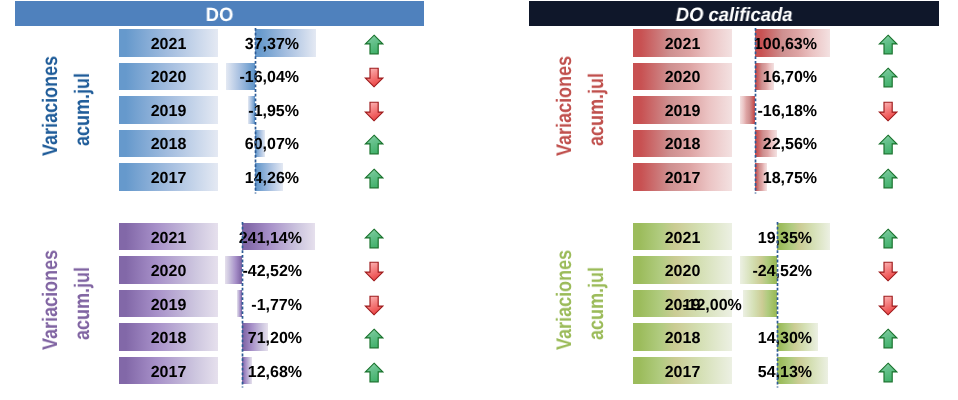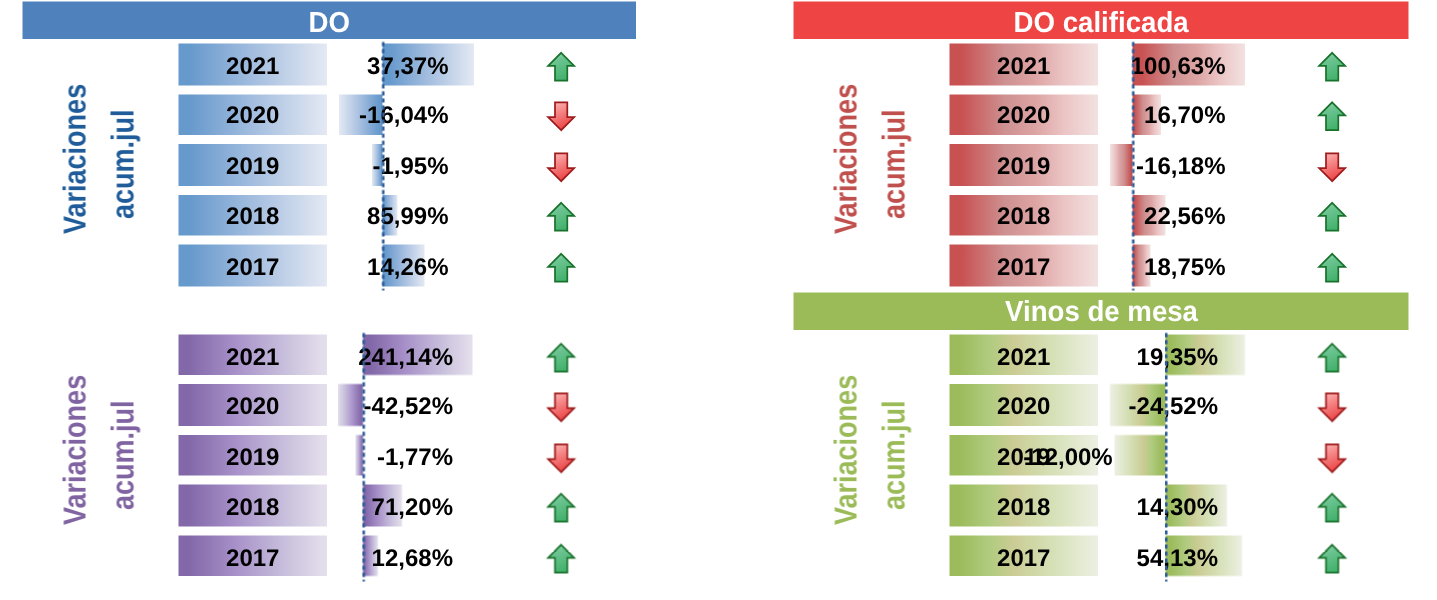--- a/index.html
+++ b/index.html
@@ -81,21 +81,21 @@
                 <stop offset="1" stop-color="#EC4747"></stop>
               </linearGradient>
             </defs>
             <path d="M10.1 19.8 L1.4 11.1 L6.0 11.1 L6.0 1.2 L14.2 1.2 L14.2 11.1 L18.8 11.1 Z" fill="url(#gd02)" stroke="#9E1B1C" stroke-width="1.15" stroke-linejoin="miter"></path>
           </svg></div>
   </div>
   <div class="row">
     <div class="year-bar" style="left:104.0px;top:128.50px;width:99.0px;height:27.4px;background:linear-gradient(to right,#6699CC 0%,#6699CC 7%,#A6BFE0 52%,#E4E9F3 100%);"></div>
     <div class="year-text" style="left:104.0px;top:136.10px;width:99.0px;">2018</div>
     <div class="val-bar" style="left:240.50px;top:128.50px;width:10.00px;height:27.4px;background:linear-gradient(to right,#6699CC 0%,#6699CC 7%,#A6BFE0 52%,#E4E9F3 100%);"></div>
-    <div class="val-text" style="left:84.30px;top:136.10px;width:200px;">85,99%</div>
+    <div class="val-text" style="left:84.30px;top:136.10px;width:200px;">60,07%</div>
     <div class="arrow" style="left:349.10px;top:133.30px;"><svg width="20" height="21" viewBox="0 0 20 21">
             <defs>
               <linearGradient id="gu03" x1="0" y1="0" x2="0.42" y2="1">
                 <stop offset="0" stop-color="#A7E2BA"></stop>
                 <stop offset="0.35" stop-color="#6DC492"></stop>
                 <stop offset="1" stop-color="#44B26D"></stop>
               </linearGradient>
             </defs>
             <path d="M10.1 1.2 L18.8 9.9 L14.2 9.9 L14.2 19.8 L6.0 19.8 L6.0 9.9 L1.4 9.9 Z" fill="url(#gu03)" stroke="#19722C" stroke-width="1.15" stroke-linejoin="miter"></path>
           </svg></div>
@@ -114,21 +114,21 @@
               </linearGradient>
             </defs>
             <path d="M10.1 1.2 L18.8 9.9 L14.2 9.9 L14.2 19.8 L6.0 19.8 L6.0 9.9 L1.4 9.9 Z" fill="url(#gu04)" stroke="#19722C" stroke-width="1.15" stroke-linejoin="miter"></path>
           </svg></div>
   </div>
   <svg class="zeroline" style="left:239.00px;top:26.60px;" width="3" height="165.60">
         <line x1="1.5" y1="0" x2="1.5" y2="165.60" stroke="#2E5C96" stroke-width="1.7" stroke-dasharray="2.8 1.9"></line>
       </svg>
 </div>
 <div class="panel" style="left:529.1px;top:1.2px;">
-  <div class="p-header" style="background:#ef4444;">
+  <div class="p-header" style="background:#0f172a;font-style:italic;">
         <span class="p-header-text">DO calificada</span>
       </div>
   <div class="side-label" style="left:25.1px;top:155.3px;color:#C0504D;">Variaciones</div>
   <div class="side-label" style="left:57.0px;top:144.8px;color:#C0504D;">acum.jul</div>
   <div class="row">
     <div class="year-bar" style="left:104.0px;top:28.00px;width:99.0px;height:27.4px;background:linear-gradient(to right,#C85152 0%,#C85152 8%,#CE9090 37%,#DDA3A3 57%,#EBC4C4 77%,#F3E1E1 100%);"></div>
     <div class="year-text" style="left:104.0px;top:35.60px;width:99.0px;">2021</div>
     <div class="val-bar" style="left:226.10px;top:28.00px;width:74.60px;height:27.4px;background:linear-gradient(to right,#C85152 0%,#C85152 8%,#CE9090 37%,#DDA3A3 57%,#EBC4C4 77%,#F3E1E1 100%);"></div>
     <div class="val-text" style="left:87.90px;top:35.60px;width:200px;">100,63%</div>
     <div class="arrow" style="left:349.40px;top:32.80px;"><svg width="20" height="21" viewBox="0 0 20 21">
@@ -291,23 +291,20 @@
               </linearGradient>
             </defs>
             <path d="M10.1 1.2 L18.8 9.9 L14.2 9.9 L14.2 19.8 L6.0 19.8 L6.0 9.9 L1.4 9.9 Z" fill="url(#gu24)" stroke="#19722C" stroke-width="1.15" stroke-linejoin="miter"></path>
           </svg></div>
   </div>
   <svg class="zeroline" style="left:226.40px;top:26.60px;" width="3" height="165.60">
         <line x1="1.5" y1="0" x2="1.5" y2="165.60" stroke="#2E5C96" stroke-width="1.7" stroke-dasharray="2.8 1.9"></line>
       </svg>
 </div>
 <div class="panel" style="left:529.1px;top:194.95px;">
-  <div class="p-header" style="background:#9BBB59;">
-        <span class="p-header-text">Vinos de mesa</span>
-      </div>
   <div class="side-label" style="left:25.1px;top:155.3px;color:#9BBB59;">Variaciones</div>
   <div class="side-label" style="left:57.0px;top:144.8px;color:#9BBB59;">acum.jul</div>
   <div class="row">
     <div class="year-bar" style="left:104.0px;top:28.00px;width:99.0px;height:27.4px;background:linear-gradient(to right,#9CBC5C 0%,#9CBC5C 7%,#B0CB7F 27%,#CBCC94 43%,#D4DFB3 67%,#ECF0E3 100%);"></div>
     <div class="year-text" style="left:104.0px;top:35.60px;width:99.0px;">2021</div>
     <div class="val-bar" style="left:248.20px;top:28.00px;width:52.80px;height:27.4px;background:linear-gradient(to right,#9CBC5C 0%,#9CBC5C 7%,#B0CB7F 27%,#CBCC94 43%,#D4DFB3 67%,#ECF0E3 100%);"></div>
     <div class="val-text" style="left:83.30px;top:35.60px;width:200px;">19,35%</div>
     <div class="arrow" style="left:349.40px;top:32.80px;"><svg width="20" height="21" viewBox="0 0 20 21">
             <defs>
               <linearGradient id="gu30" x1="0" y1="0" x2="0.42" y2="1">

